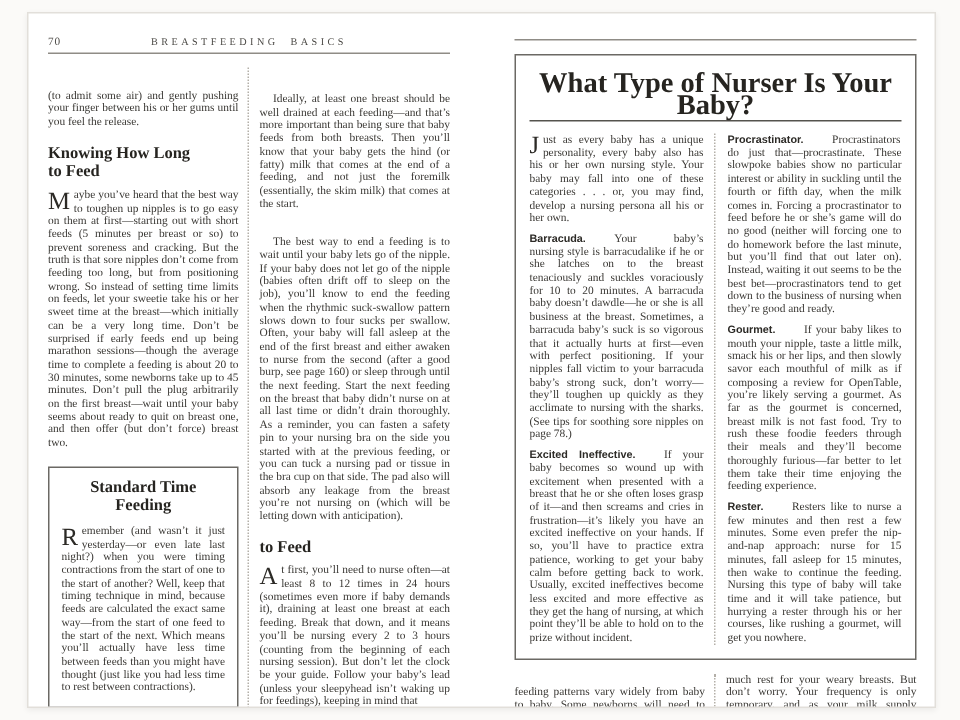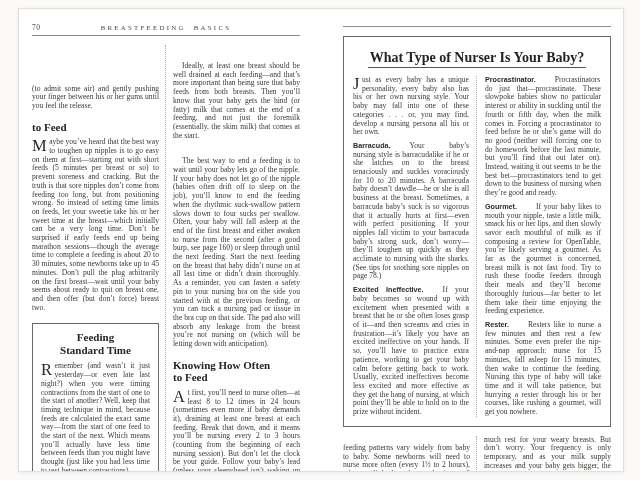--- a/index.html
+++ b/index.html
@@ -40,21 +40,21 @@
 
   
   .sidebox{border:1px solid #6b6964;margin-top:11px;padding:7px 8px 8px 8px;background:#fff;}
   .sidebox-title{text-align:center;font-weight:bold;font-size:11px;line-height:12.5px;
                  color:#262420;margin-bottom:6px;}
   .sidebox-title span{display:block;}
 
   
   .bigbox{border:1px solid #6b6964;padding:8px 9px 9px 9px;background:#fff;}
   .bigbox-titlewrap{text-align:center;margin:3px 0 8px 0;}
-  .bigbox-title{display:inline-block;font-weight:bold;font-size:14px;line-height:15px;
+  .bigbox-title{display:inline-block;font-weight:bold;font-size:19px;line-height:15px;
                 color:#262420;border-bottom:1px solid #55534e;padding:0 2px 2px 2px;}
   .bigbox .col.first{padding-right:7px;}
   .bigbox .col.second{padding-left:8px;}
 
   .bottomcols{margin-top:9px;}
 </style>
 </head>
 <body>
 
 <div class="stage">
@@ -66,41 +66,41 @@
         <span class="runhead">BREASTFEEDING BASICS</span>
         <span class="pagenum"></span>
       </div>
       <div class="headrule"></div>
 
       <div class="cols">
 
         <div class="col first">
           <p class="body">(to admit some air) and gently pushing your finger between his or her gums until you feel the release.</p>
           <h2 class="heading">
+            <span>Knowing How Long</span>
             <span>to Feed</span>
           </h2>
           <p class="body">
             <span class="dropcap">M</span><span>aybe you’ve heard that the best way to toughen up nipples is to go easy on them at first—starting out with short feeds (5 minutes per breast or so) to prevent soreness and cracking. But the truth is that sore nipples don’t come from feeding too long, but from positioning wrong. So instead of setting time limits on feeds, let your sweetie take his or her sweet time at the breast—which initially can be a very long time. Don’t be surprised if early feeds end up being marathon sessions—though the average time to complete a feeding is about 20 to 30 minutes, some newborns take up to 45 minutes. Don’t pull the plug arbitrarily on the first breast—wait until your baby seems about ready to quit on breast one, and then offer (but don’t force) breast two.</span>
           </p>
           <div class="sidebox">
             <div class="sidebox-title">
+              <span>Standard Time</span>
               <span>Feeding</span>
-              <span>Standard Time</span>
             </div>
             <p class="body">
               <span class="dropcap">R</span><span>emember (and wasn’t it just yesterday—or even late last night?) when you were timing contractions from the start of one to the start of another? Well, keep that timing technique in mind, because feeds are calculated the exact same way—from the start of one feed to the start of the next. Which means you’ll actually have less time between feeds than you might have thought (just like you had less time to rest between contractions).</span>
             </p>
           </div>
         </div>
 
         <div class="col second">
           <p class="body indent">Ideally, at least one breast should be well drained at each feeding—and that’s more important than being sure that baby feeds from both breasts. Then you’ll know that your baby gets the hind (or fatty) milk that comes at the end of a feeding, and not just the foremilk (essentially, the skim milk) that comes at the start.</p>
           <p class="body indent">The best way to end a feeding is to wait until your baby lets go of the nipple. If your baby does not let go of the nipple (babies often drift off to sleep on the job), you’ll know to end the feeding when the rhythmic suck-swallow pattern slows down to four sucks per swallow. Often, your baby will fall asleep at the end of the first breast and either awaken to nurse from the second (after a good burp, see page 160) or sleep through until the next feeding. Start the next feeding on the breast that baby didn’t nurse on at all last time or didn’t drain thoroughly. As a reminder, you can fasten a safety pin to your nursing bra on the side you started with at the previous feeding, or you can tuck a nursing pad or tissue in the bra cup on that side. The pad also will absorb any leakage from the breast you’re not nursing on (which will be letting down with anticipation).</p>
           <h2 class="heading">
-            <span>Knowing How Often</span>
             <span>to Feed</span>
           </h2>
           <p class="body">
             <span class="dropcap">A</span><span>t first, you’ll need to nurse often—at least 8 to 12 times in 24 hours (sometimes even more if baby demands it), draining at least one breast at each feeding. Break that down, and it means you’ll be nursing every 2 to 3 hours (counting from the beginning of each nursing session). But don’t let the clock be your guide. Follow your baby’s lead (unless your sleepyhead isn’t waking up for feedings), keeping in mind that</span>
           </p>
         </div>
       </div>
     </div>
 
     <div class="page page-right">

